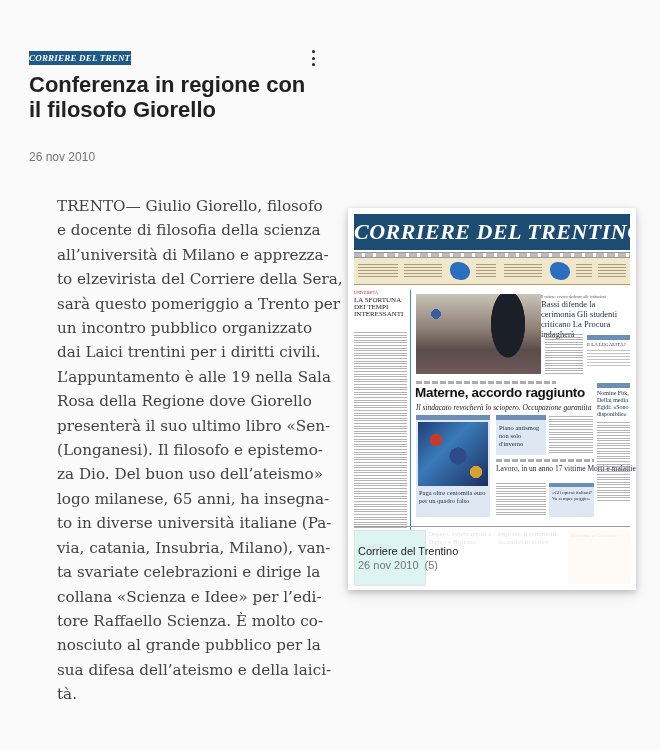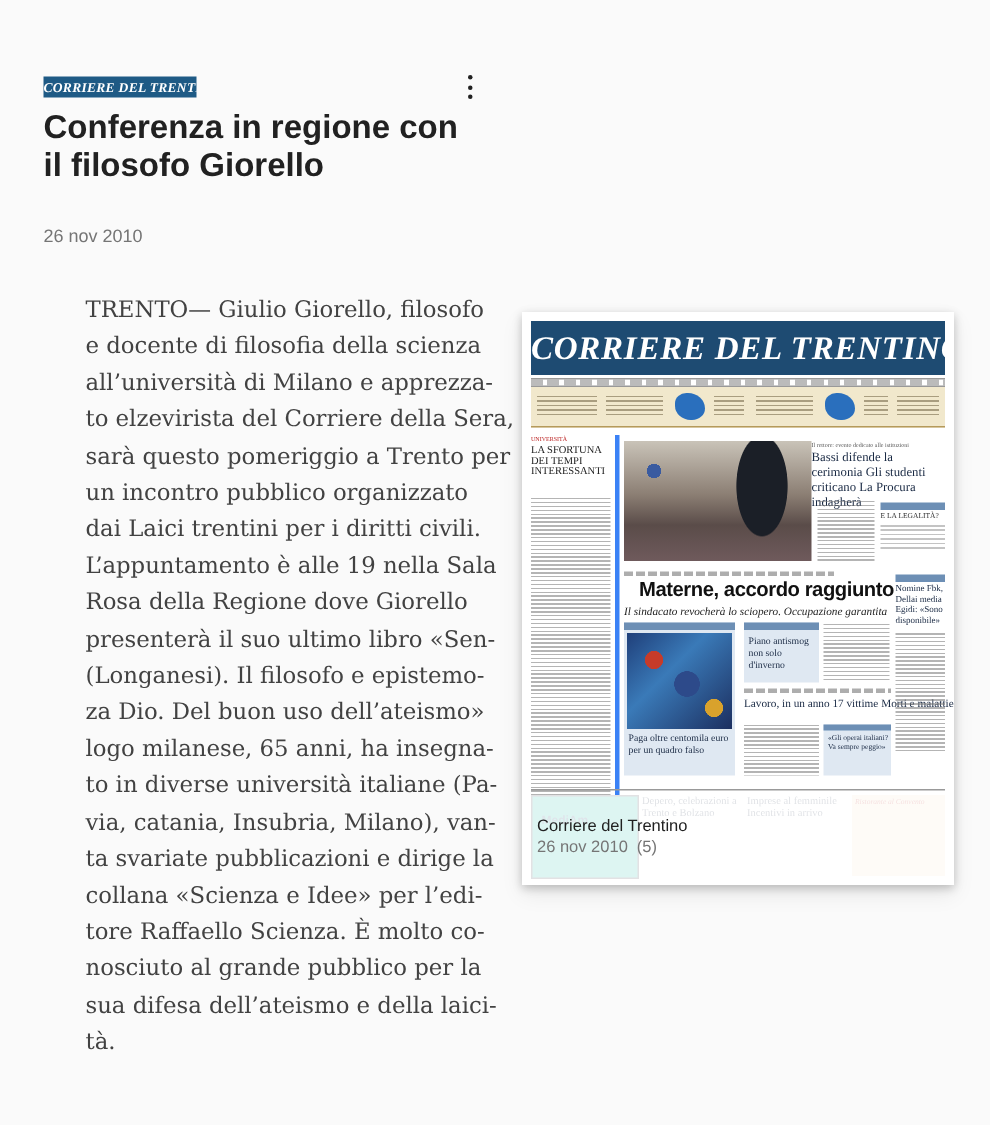--- a/index.html
+++ b/index.html
@@ -144,21 +144,21 @@
     .weather-strip .txt {
       position: absolute;
       top: 6px;
       height: 14px;
       background: repeating-linear-gradient(180deg, #8a7d5e 0 1px, transparent 1px 3px);
       opacity: 0.7;
     }
     .col-left {
       position: absolute;
       left: 6px; top: 82px; width: 56px; height: 240px;
-      border-right: 3px solid #3b82f6;
+      border-right: 1px solid #3b82f6;
     }
     .col-left .kicker {
       font-size: 4px; color: #b22; font-family: "Liberation Serif", serif; height: 5px;
     }
     .col-left .title {
       font-family: "Liberation Serif", serif;
       font-size: 7px; line-height: 7px; color: #222; margin-top: 2px;
     }
     .col-left .body {
       position: absolute; left: 0; right: 3px; top: 42px; bottom: 0;
@@ -194,21 +194,21 @@
     .rh-box .lines {
       height: 18px; margin-top: 3px;
       background: repeating-linear-gradient(180deg, #888 0 1px, transparent 1px 3px); opacity: 0.5;
     }
     .mid-kicker {
       position: absolute; left: 68px; top: 173px; width: 140px; height: 3px;
       background: repeating-linear-gradient(90deg, #777 0 6px, transparent 6px 8px); opacity: 0.6;
     }
     .lead-head {
       position: absolute;
-      left: 78px; top: 177px;
+      left: 67px; top: 177px;
       font-family: "Liberation Sans", sans-serif;
       font-weight: bold;
       font-size: 13.5px;
       color: #111;
       white-space: nowrap;
       letter-spacing: -0.3px;
     }
     .lead-sub {
       position: absolute;
       left: 68px; top: 195px;
@@ -328,21 +328,21 @@
   <span class="line">un incontro pubblico organizzato</span>
   <span class="line">dai Laici trentini per i diritti civili.</span>
   <span class="line">L’appuntamento è alle 19 nella Sala</span>
   <span class="line">Rosa della Regione dove Giorello</span>
   <span class="line">presenterà il suo ultimo libro «Sen-</span>
   <span class="line">(Longanesi). Il filosofo e epistemo-</span>
   <span class="line">za Dio. Del buon uso dell’ateismo»</span>
   <span class="line">logo milanese, 65 anni, ha insegna-</span>
   <span class="line">to in diverse università italiane (Pa-</span>
   <span class="line">via, catania, Insubria, Milano), van-</span>
-  <span class="line">ta svariate pubblicazioni e dirige la</span>
+  <span class="line">ta svariate celebrazioni e dirige la</span>
   <span class="line">collana «Scienza e Idee» per l’edi-</span>
   <span class="line">tore Raffaello Scienza. È molto co-</span>
   <span class="line">nosciuto al grande pubblico per la</span>
   <span class="line">sua difesa dell’ateismo e della laici-</span>
   <span class="line">tà.</span>
 </div>
 
 <div class="paper-card">
   <div class="paper">
     <div class="masthead">CORRIERE DEL TRENTINO</div>

